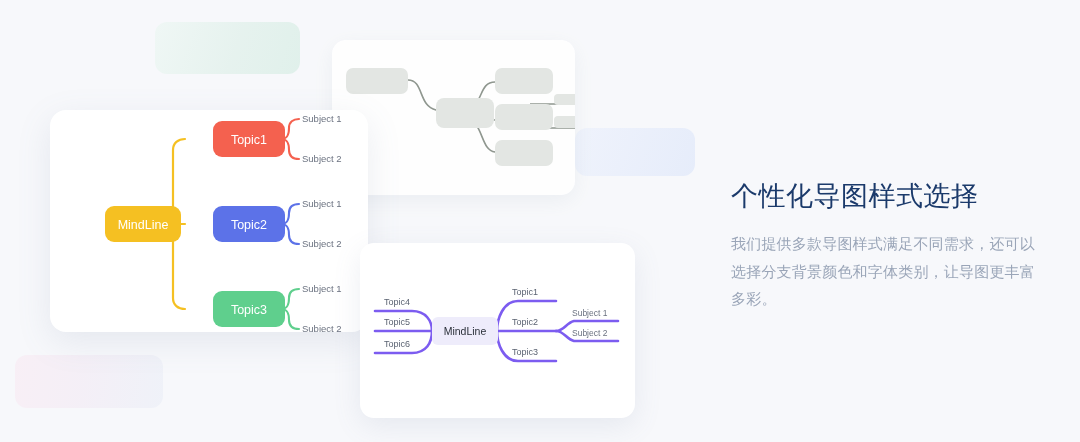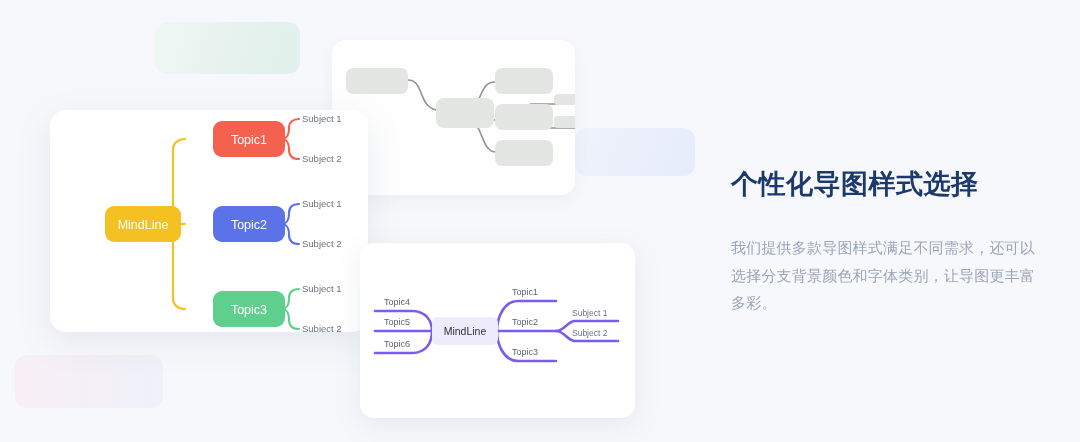--- a/index.html
+++ b/index.html
@@ -49,25 +49,25 @@
     left:360px; top:243px; width:275px; height:175px;
     border-radius:14px;
     box-shadow: 0 8px 28px rgba(110,125,155,.12);
     z-index: 5;
   }
   #card-purple svg, #card-main svg { display:block; }
 
   
   #text-col { position:absolute; left:731px; top:168px; width:312px; }
   #headline {
-    font-size: 27px; font-weight: 700; letter-spacing: .5px;
-    color:#1b3a6b; line-height:1.25; white-space:nowrap;
+    font-size: 27px; font-weight: 400; letter-spacing: .5px;
+    color:#1b3a6b; line-height:1.25; white-space:nowrap;margin-top:12px;
   }
   #subcopy {
-    margin-top: 32px;
+    margin-top: 16px;
     font-size: 15px; line-height: 1.85;
     color:#9aa5b8; letter-spacing:.2px;
   }
 
   
   text { font-family: "Liberation Sans", "DejaVu Sans", sans-serif; }
   .node-label  { font-size: 12.5px; fill:#ffffff; }
   .leaf-label  { font-size: 9.5px;  fill:#6b7280; }
   .pleaf-label { font-size: 8.5px;  fill:#6b7280; }
   .ptopic      { font-size: 9px;    fill:#5b6372; }

